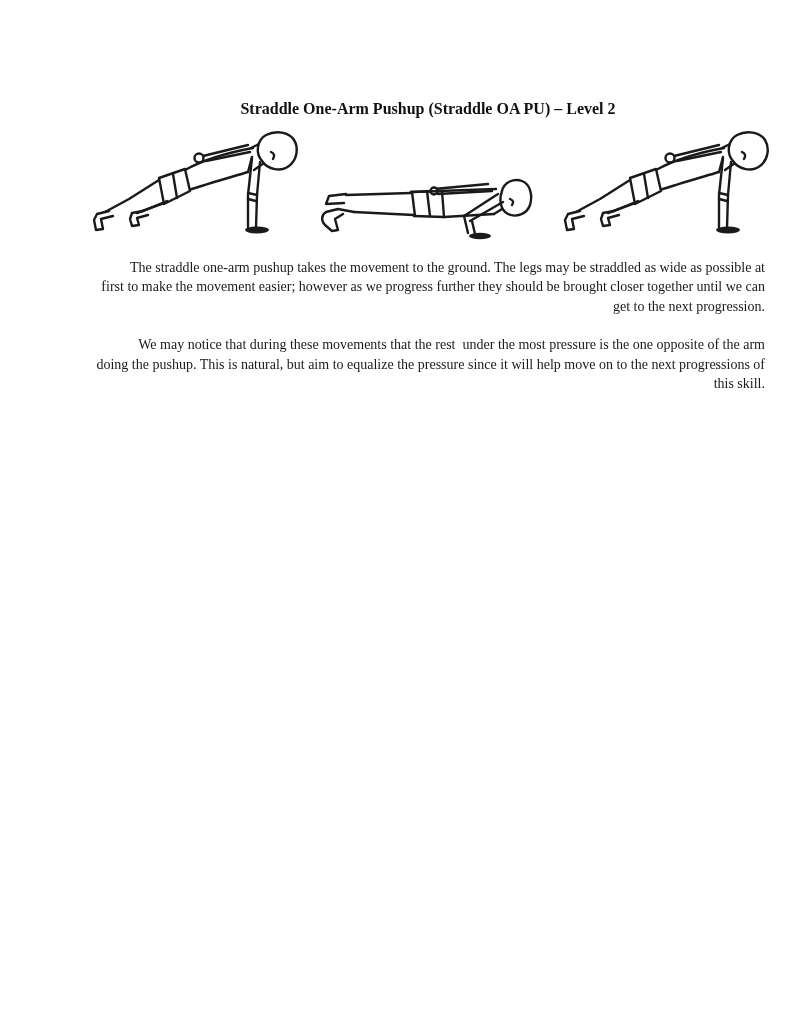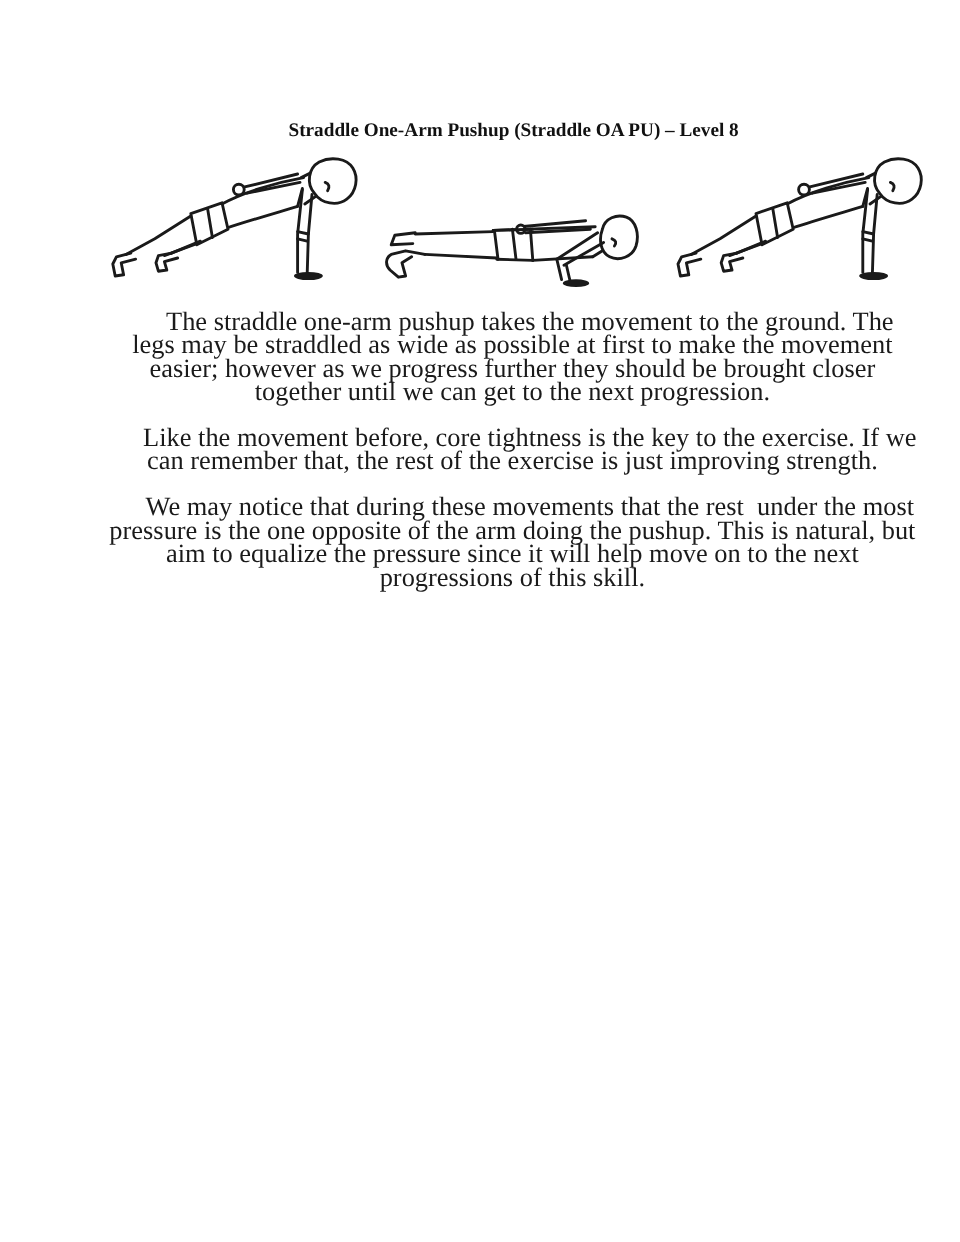--- a/index.html
+++ b/index.html
@@ -30,39 +30,39 @@
   }
   .figure svg { display: block; width: 100%; height: 100%; }
   #fig1 { left: 85px;  top: 127px; width: 230px; height: 113px; }
   #fig2 { left: 316px; top: 161px; width: 232px; height: 83px;  }
   #fig3 { left: 556px; top: 127px; width: 230px; height: 113px; }
   .body-text {
     position: absolute;
     top: 258px;
     left: 89px;
     width: 676px;
-    font-size: 22px;
+    font-size: 14px;
     line-height: 19.4px;
-    text-align: center;
+    text-align: right;
   }
   .body-text p {
     margin: 0 0 19px 0;
     text-indent: 29px;
     white-space: pre-wrap;
   }
   .ink { stroke: #1a1a1a; stroke-width: 2.4; fill: none; stroke-linecap: round; stroke-linejoin: round; }
   .ink-fill-white { fill: #ffffff; }
   .ink-solid { fill: #1a1a1a; stroke: none; }
 </style>
 </head>
 <body>
 
 <div class="page">
 
-  <h1 class="doc-title">Straddle One-Arm Pushup (Straddle OA PU) – Level 8</h1>
+  <h1 class="doc-title">Straddle One-Arm Pushup (Straddle OA PU) – Level 2</h1>
 
   <figure class="figure" id="fig1" aria-label="Line drawing of a person in the top position of a straddle one-arm pushup, supporting arm straight, other arm folded behind the back, legs straddled">
     <svg viewBox="0 0 230 113">
       <g class="ink">
 
         <path d="M 168,21 C 146,25 118,33 100,43"></path>
         <path d="M 163,45 C 143,51 122,57 104,63"></path>
         <path d="M 163,45 L 167,30"></path>
 
         <path d="M 163,18 L 118,29"></path>
@@ -155,17 +155,16 @@
         <path d="M 175,35 L 172,68 L 171,101"></path>
         <path d="M 163,66 L 172,68"></path>
         <path d="M 163,72 L 171,74"></path>
       </g>
       <ellipse cx="172" cy="103" rx="12" ry="3.4" class="ink-solid"></ellipse>
     </svg>
   </figure>
 
   <div class="body-text">
     <p>The straddle one-arm pushup takes the movement to the ground. The legs may be straddled as wide as possible at first to make the movement easier; however as we progress further they should be brought closer together until we can get to the next progression.</p>
-    <p>Like the movement before, core tightness is the key to the exercise. If we can remember that, the rest of the exercise is just improving strength.</p>
     <p>We may notice that during these movements that the rest  under the most pressure is the one opposite of the arm doing the pushup. This is natural, but aim to equalize the pressure since it will help move on to the next progressions of this skill.</p>
   </div>
 
 </div>
 
 </body></html>

